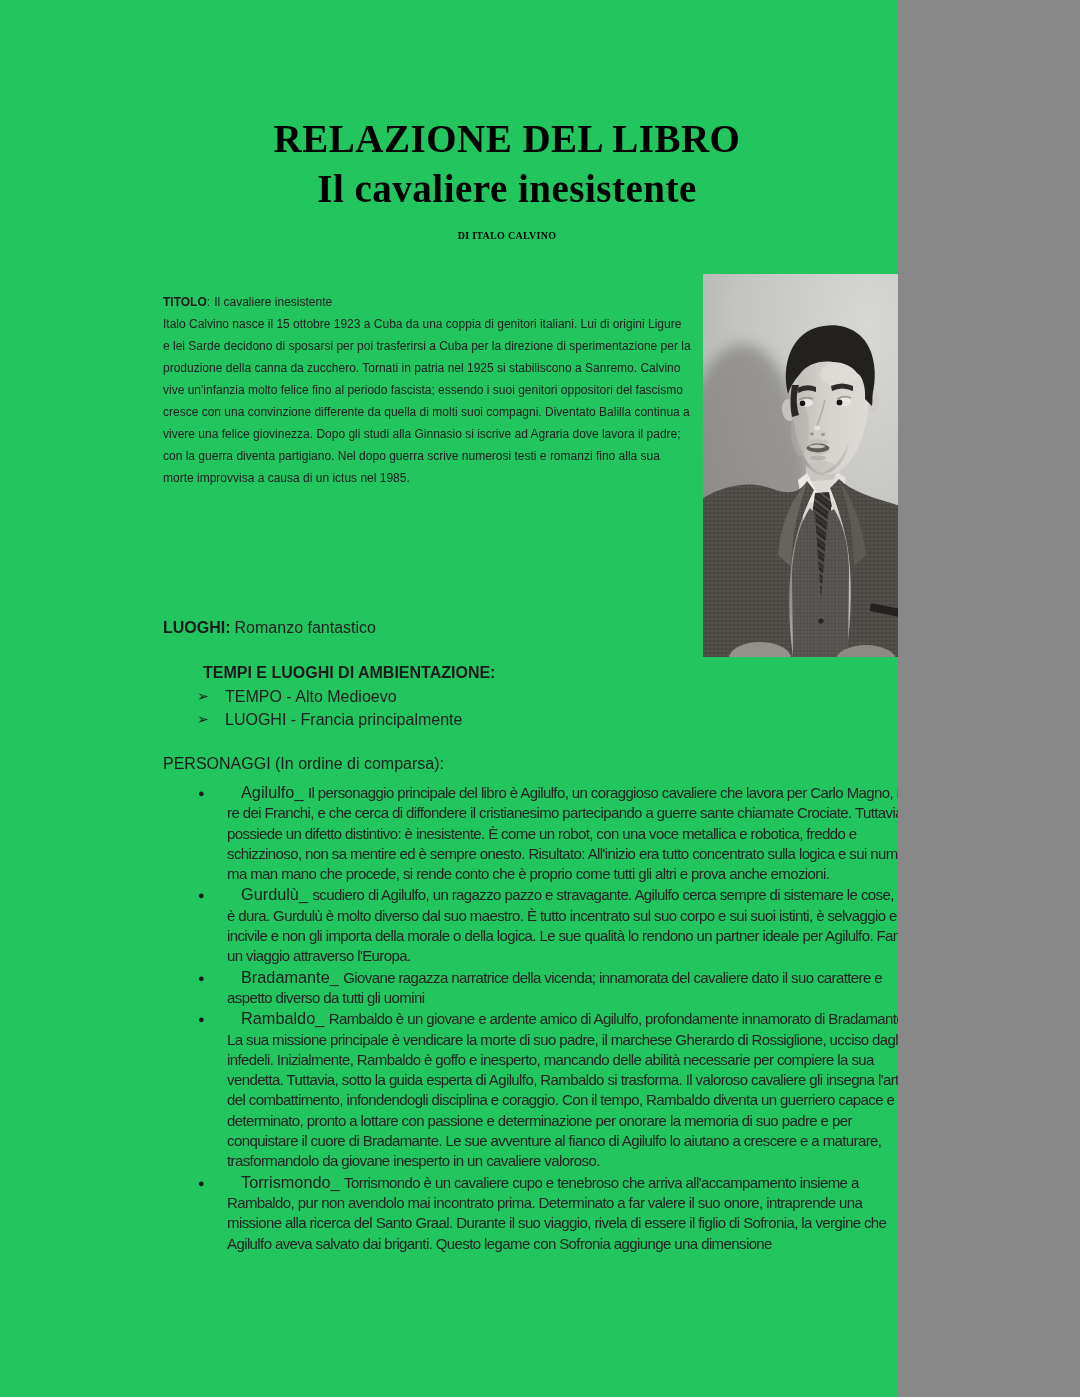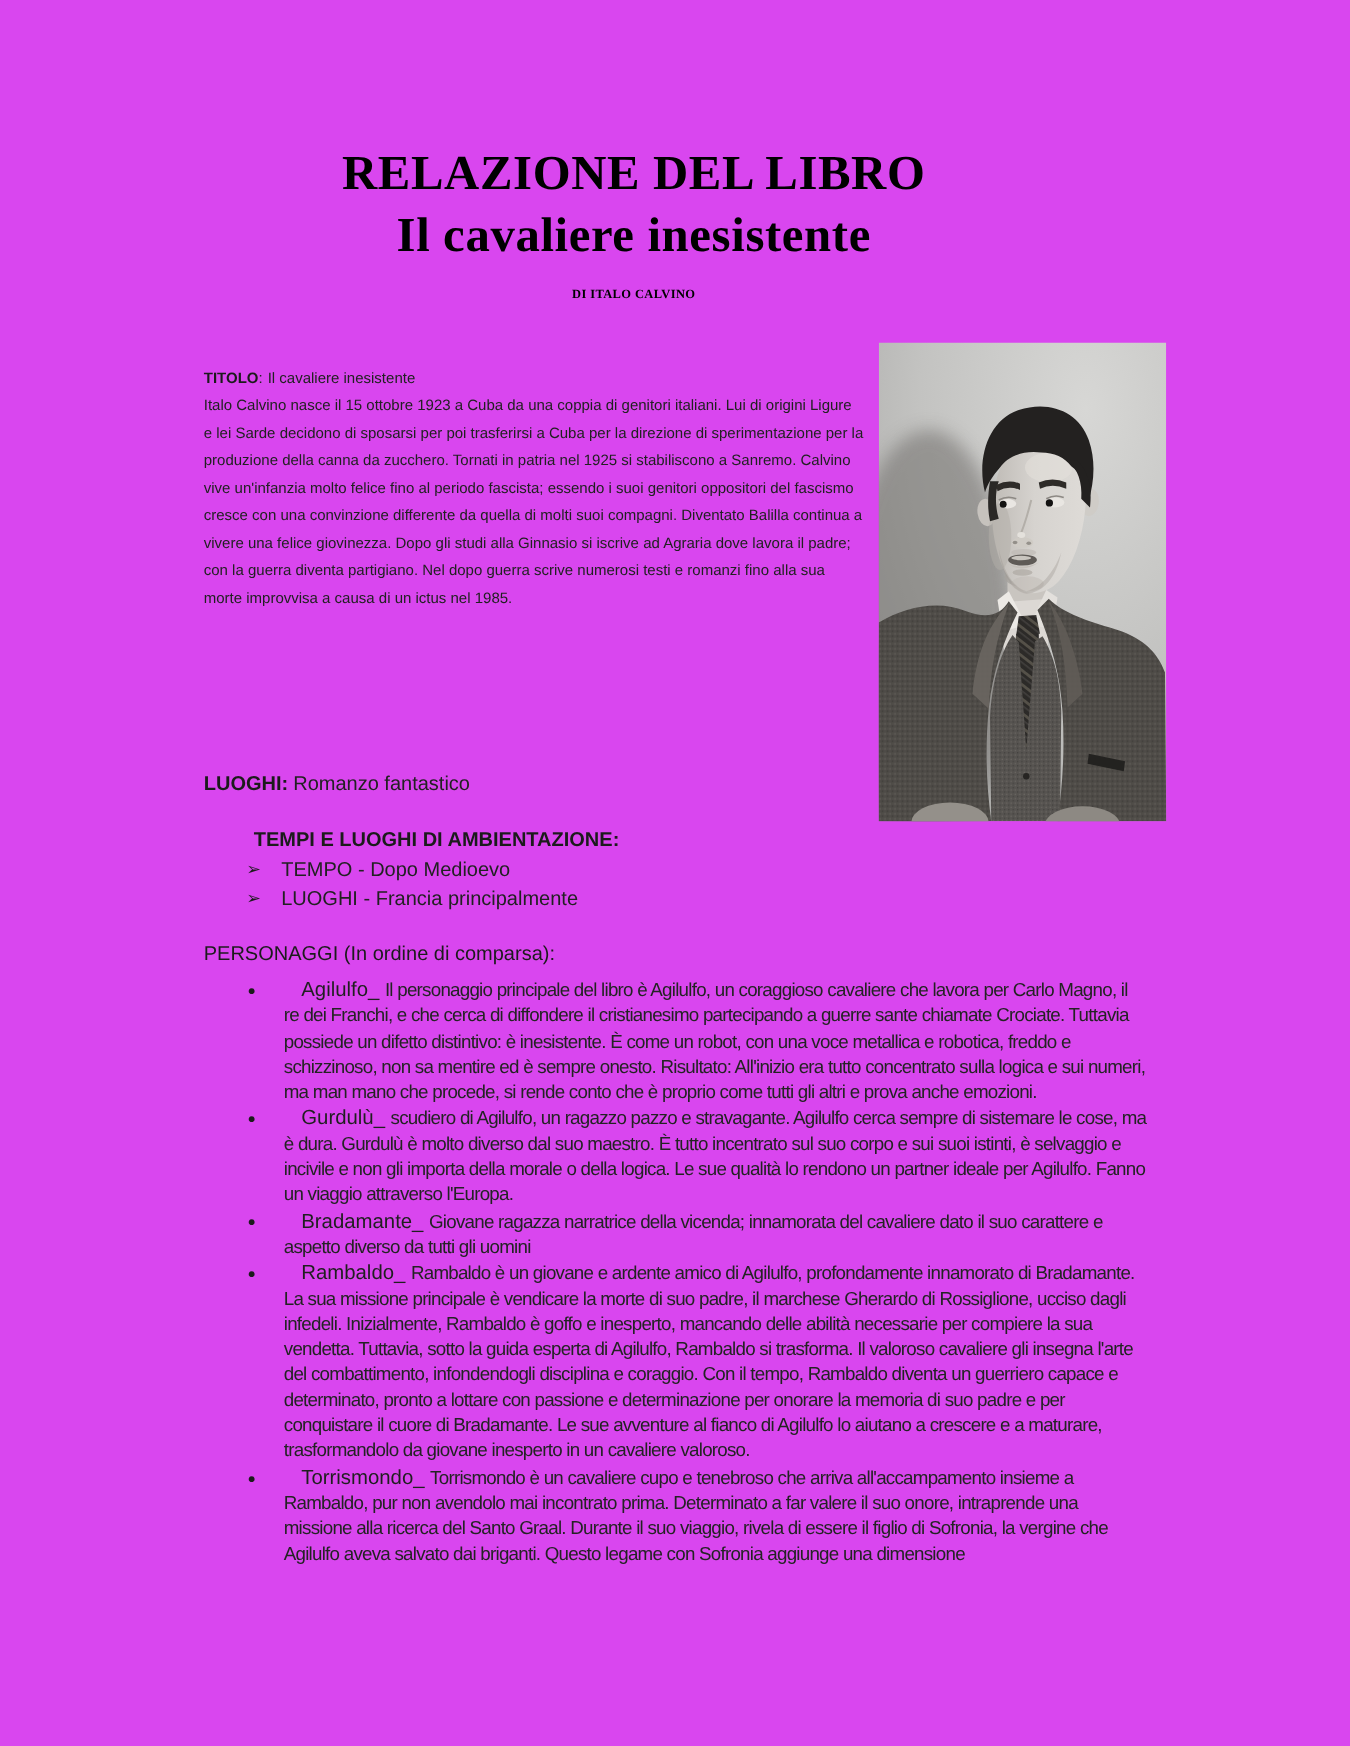--- a/index.html
+++ b/index.html
@@ -1,16 +1,16 @@
 <!DOCTYPE html>
 <html><head>
 <meta charset="utf-8">
 <style>
   html,body{margin:0;padding:0;background:#888;}
-  #page{position:relative;width:1080px;height:1397px;background:#d946ef;overflow:hidden;
+  #page{position:relative;width:898px;height:1397px;background:#22c55e;overflow:hidden;
         font-family:"Liberation Sans",sans-serif;color:#212121;}
   
   #title-block{position:absolute;left:0;top:114px;width:1014px;text-align:center;color:#000;}
   .title-line{font-family:"Liberation Serif","DejaVu Serif",serif;font-weight:700;
               font-size:39px;line-height:50px;letter-spacing:.5px;}
   #doc-subtitle{font-family:"Liberation Serif","DejaVu Serif",serif;font-weight:700;
                 font-size:10px;line-height:18px;margin-top:13px;letter-spacing:.3px;}
   
   #info-block{position:absolute;left:163px;top:291px;width:528px;font-size:12px;line-height:22px;}
   .lbl{font-weight:700;color:#1b1b1b;}
@@ -53,21 +53,21 @@
     <p id="bio-paragraph">Italo Calvino nasce il 15 ottobre 1923 a Cuba da una coppia di genitori italiani. Lui di origini Ligure e lei Sarde decidono di sposarsi per poi trasferirsi a Cuba per la direzione di sperimentazione per la produzione della canna da zucchero. Tornati in patria nel 1925 si stabiliscono a Sanremo. Calvino vive un'infanzia molto felice fino al periodo fascista; essendo i suoi genitori oppositori del fascismo cresce con una convinzione differente da quella di molti suoi compagni. Diventato Balilla continua a vivere una felice giovinezza. Dopo gli studi alla Ginnasio si iscrive ad Agraria dove lavora il padre; con la guerra diventa partigiano. Nel dopo guerra scrive numerosi testi e romanzi fino alla sua morte improvvisa a causa di un ictus nel 1985.</p>
   </div>
 
   <div id="genere-line">
     <span class="lbl">LUOGHI:</span><span class="val">Romanzo fantastico</span>
   </div>
 
   <div id="ambientazione-block">
     <div class="heading">TEMPI E LUOGHI DI AMBIENTAZIONE:</div>
     <ul class="arrow-list">
-      <li><span class="marker">➢</span><span>TEMPO - Dopo Medioevo</span></li>
+      <li><span class="marker">➢</span><span>TEMPO - Alto Medioevo</span></li>
       <li><span class="marker">➢</span><span>LUOGHI - Francia principalmente</span></li>
     </ul>
   </div>
 
   <div id="personaggi-block">
     <div class="heading">PERSONAGGI (In ordine di comparsa):</div>
     <ul class="dot-list">
       <li><span class="marker">●</span><span class="p-name">Agilulfo_</span> <span class="p-desc">Il personaggio principale del libro è Agilulfo, un coraggioso cavaliere che lavora per Carlo Magno, il re dei Franchi, e che cerca di diffondere il cristianesimo partecipando a guerre sante chiamate Crociate. Tuttavia possiede un difetto distintivo: è inesistente. È come un robot, con una voce metallica e robotica, freddo e schizzinoso, non sa mentire ed è sempre onesto. Risultato: All'inizio era tutto concentrato sulla logica e sui numeri, ma man mano che procede, si rende conto che è proprio come tutti gli altri e prova anche emozioni.</span></li>
       <li><span class="marker">●</span><span class="p-name">Gurdulù_</span> <span class="p-desc">scudiero di Agilulfo, un ragazzo pazzo e stravagante. Agilulfo cerca sempre di sistemare le cose, ma è dura. Gurdulù è molto diverso dal suo maestro. È tutto incentrato sul suo corpo e sui suoi istinti, è selvaggio e incivile e non gli importa della morale o della logica. Le sue qualità lo rendono un partner ideale per Agilulfo. Fanno un viaggio attraverso l'Europa.</span></li>
       <li><span class="marker">●</span><span class="p-name">Bradamante_</span> <span class="p-desc">Giovane ragazza narratrice della vicenda; innamorata del cavaliere dato il suo carattere e aspetto diverso da tutti gli uomini</span></li>

